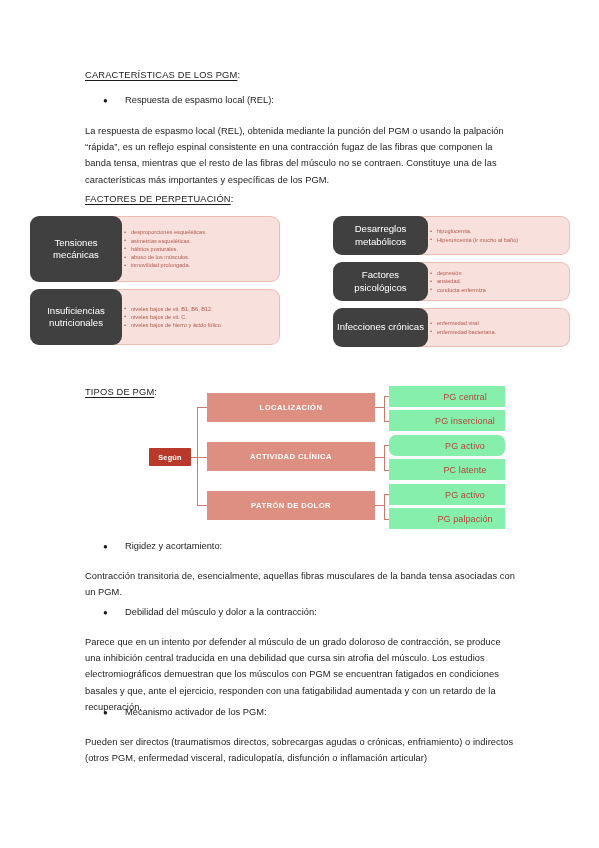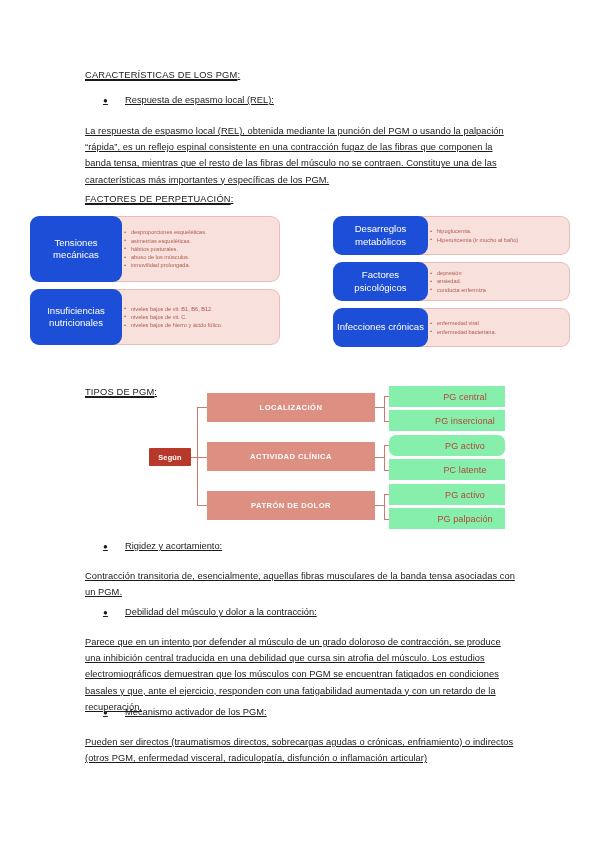--- a/index.html
+++ b/index.html
@@ -21,21 +21,20 @@
     height: 848px;
     background: #fff;
     box-sizing: border-box;
   }
 
   
   .doc-body {
     position: absolute;
     left: 85px;
     width: 432px;
-    text-decoration: underline;
   }
 
   .heading {
     font-size: 9.3px;
     color: #1b1b1b;
     letter-spacing: .18px;
     line-height: 14px;
   }
   .heading .u {
     text-decoration: underline;
@@ -79,21 +78,21 @@
   .pf-col.left  { left: 0px;   width: 250px; }
   .pf-col.right { left: 303px; width: 237px; }
 
   .pf-row {
     position: relative;
     display: flex;
     align-items: stretch;
   }
 
   .pf-label {
-    background: #1d4ed8;
+    background: #404040;
     border-radius: 9px;
     color: #ffffff;
     display: flex;
     align-items: center;
     justify-content: center;
     text-align: center;
     font-size: 9.6px;
     line-height: 12.4px;
     box-sizing: border-box;
     position: relative;

